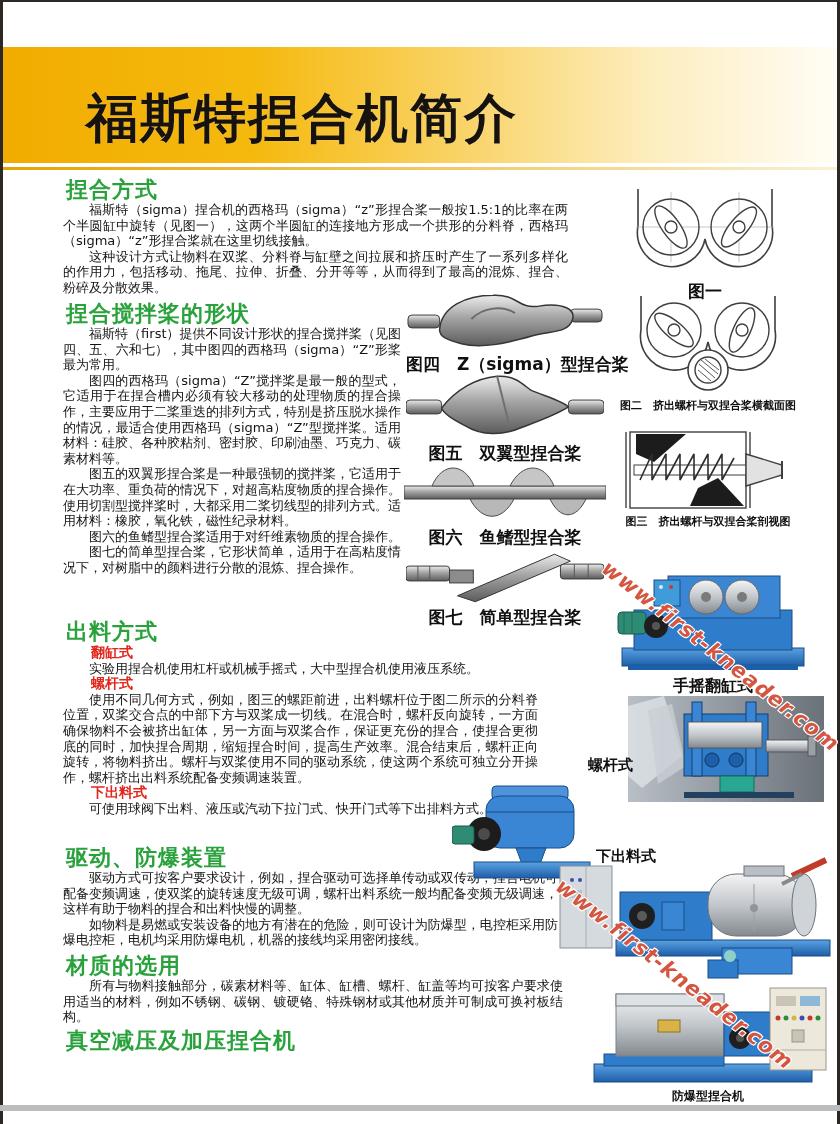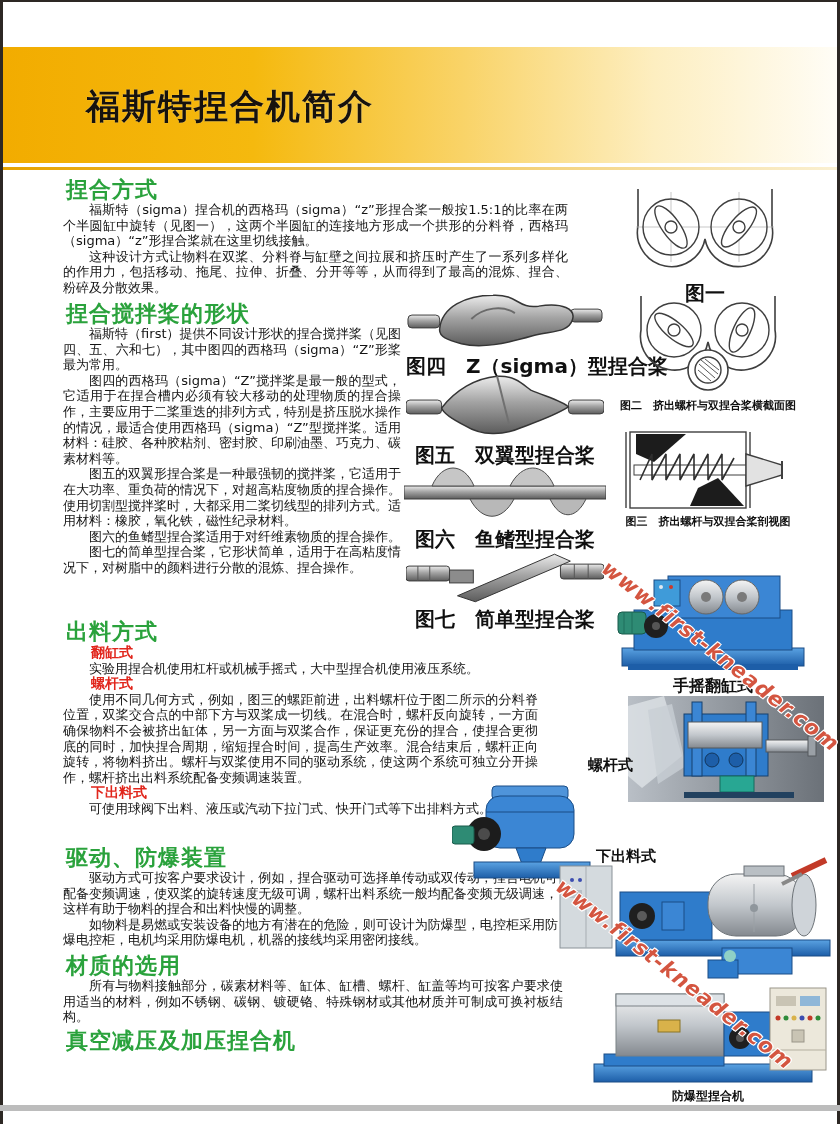--- a/index.html
+++ b/index.html
@@ -11,37 +11,37 @@
   #edge-left{left:0;top:0;width:3px;height:1124px;}
   #edge-right{left:837px;top:0;width:3px;height:1124px;}
   #edge-top{left:0;top:0;width:840px;height:2px;}
   #bottom-rule{position:absolute;left:0;top:1105px;width:840px;height:6px;background:#bcbcbc;}
 
   #banner{
     position:absolute;left:3px;top:47px;width:834px;height:116px;
     background:linear-gradient(90deg,#f2ac00 0%,#f5b90e 30%,#f9d367 55%,#fdeec0 78%,#fffdf6 100%);
   }
   #page-title{
-    position:absolute;left:86px;top:84px;font-size:34px;font-weight:bold;
+    position:absolute;left:86px;top:84px;font-size:52px;font-weight:bold;
     letter-spacing:2px;color:#17120d;white-space:nowrap;
     text-shadow:0 0 1px rgba(255,255,255,.6);
     text-align:center;
   }
   #banner-underline{
     position:absolute;left:3px;top:167px;width:834px;height:3px;
     background:linear-gradient(90deg,#e7a300 0%,#f3cf74 60%,#faf0d2 100%);
   }
 
   .h-green{position:absolute;font-size:22px;font-weight:bold;color:#2aa23c;white-space:nowrap;letter-spacing:1px;}
   .txt{position:absolute;font-size:13px;line-height:15.6px;text-align:justify;color:#141414;}
   .txt p{margin:0;text-indent:2em;}
   .sub-red{font-size:14px;font-weight:bold;color:#e1261c;margin:1px 0 1px 2em;text-indent:0;}
 
   .fig{position:absolute;text-align:center;}
-  .fig .cap{font-size:20px;font-weight:bold;color:#101010;white-space:nowrap;margin-top:2px;}
+  .fig .cap{font-size:17px;font-weight:bold;color:#101010;white-space:nowrap;margin-top:2px;}
   .fig .cap.small{font-size:11px;}
   .fig svg{display:block;margin:0 auto;}
   .floatlabel{position:absolute;font-size:15px;font-weight:bold;color:#101010;white-space:nowrap;z-index:6;}
 
   .watermark{
     position:absolute;font-size:21px;font-weight:bold;font-style:italic;letter-spacing:1px;
     color:rgba(205,55,30,.85);transform:rotate(38deg);transform-origin:left top;white-space:nowrap;z-index:5;
     text-shadow:1px 1px 0 #fff,-1px -1px 0 #fff,1px -1px 0 #fff,-1px 1px 0 #fff;
   }
 </style>

